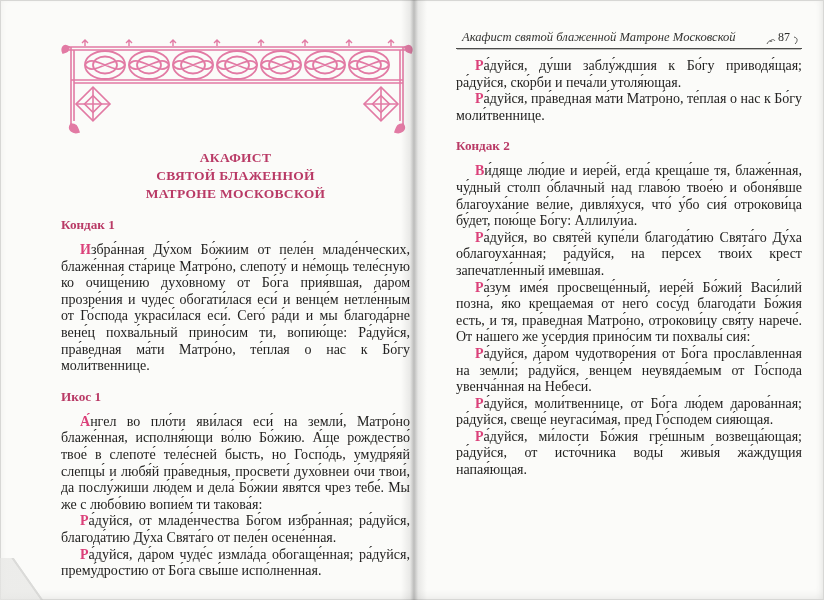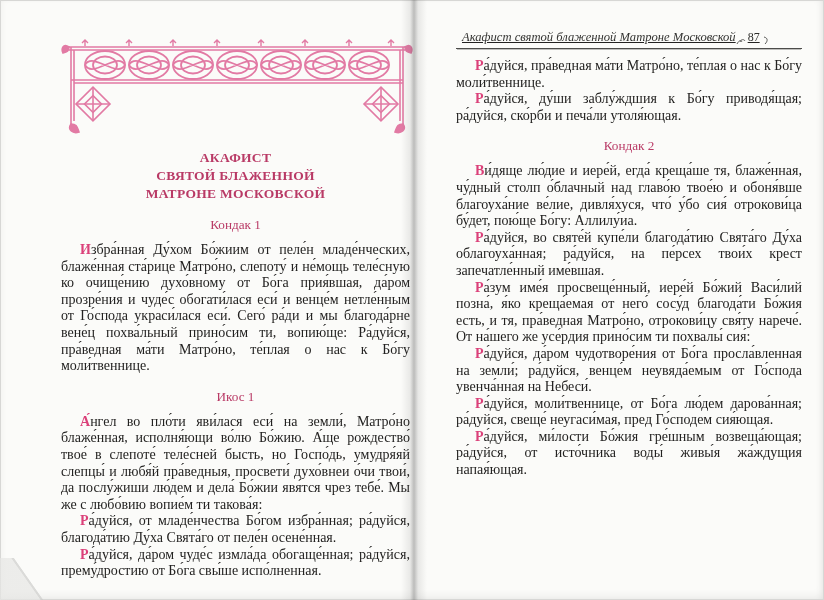--- a/index.html
+++ b/index.html
@@ -30,35 +30,34 @@
 
   .ornament-wrap{width:352px;height:102px;margin:0 auto;}
   .ornament-wrap svg{display:block;}
 
   .book-title{
     margin-top:13px;
     text-align:center;font-weight:bold;font-size:13.5px;line-height:18px;
     letter-spacing:.3px;color:var(--accent);
   }
   .sect-heading{
-    text-align:center;font-weight:normal;font-size:13.2px;line-height:17px;
+    text-align:left;font-weight:bold;font-size:13.2px;line-height:17px;
     color:var(--accent);margin:13px 0 9px 0;
   }
   .para{
     margin:0;text-indent:19px;text-align:justify;
     font-size:14px;line-height:16.6px;
   }
   .initial{color:var(--initial);font-weight:bold;}
 
   .running-header{
-    display:flex;align-items:flex-end;justify-content:flex-start;
+    display:flex;align-items:flex-end;justify-content:space-between;
     border-bottom:1px solid #4c4c4a;
     padding-bottom:3px;margin-bottom:9px;
     box-shadow:0 2px 0 -1px rgba(76,76,74,.35);
-    text-decoration:underline;
   }
   .running-title{
     font-style:italic;font-size:12.6px;color:#343432;white-space:nowrap;
     padding-left:6px;
   }
   .folio{
     display:flex;align-items:flex-end;gap:2px;font-size:12px;color:#2e2e2c;
     padding-right:2px;
   }
   .folio-ornament svg{display:block;}
@@ -181,22 +180,22 @@
         <span>87</span>
         <span class="folio-ornament">
           <svg width="8" height="9" viewBox="0 0 8 9">
               <path d="M2 1 C6 2 6 5 3 8" stroke="#5a5a58" fill="none" stroke-width="1"></path>
             </svg>
         </span>
       </span>
     </div>
 
     <div>
+        <p class="para"><span class="initial">Р</span>а́дуйся, ду́ши заблу́ждшия к Бо́гу приводя́щая; ра́дуйся, ско́рби и печа́ли утоля́ющая.</p>
         <p class="para"><span class="initial">Р</span>а́дуйся, пра́ведная ма́ти Матро́но, те́плая о нас к Бо́гу моли́твеннице.</p>
-        <p class="para"><span class="initial">Р</span>а́дуйся, ду́ши заблу́ждшия к Бо́гу приводя́щая; ра́дуйся, ско́рби и печа́ли утоля́ющая.</p>
         <div class="sect-heading">Кондак 2</div>
         <p class="para"><span class="initial">В</span>и́дяще лю́дие и иере́й, егда́ креща́ше тя, блаже́нная, чу́дный столп о́блачный над главо́ю твое́ю и обоня́вше благоуха́ние ве́лие, дивля́хуся, что́ у́бо сия́ отрокови́ца бу́дет, пою́ще Бо́гу: Аллилу́иа.</p>
         <p class="para"><span class="initial">Р</span>а́дуйся, во святе́й купе́ли благода́тию Свята́го Ду́ха облагоуха́нная; ра́дуйся, на пе́рсех твои́х крест запечатле́нный име́вшая.</p>
         <p class="para"><span class="initial">Р</span>а́зум име́я просвеще́нный, иере́й Бо́жий Васи́лий позна́, я́ко креща́емая от него́ сосу́д благода́ти Бо́жия есть, и тя, пра́ведная Матро́но, отрокови́цу свя́ту нарече́. От на́шего же усе́рдия прино́сим ти похвалы́ сия́:</p>
         <p class="para"><span class="initial">Р</span>а́дуйся, да́ром чудотворе́ния от Бо́га просла́вленная на земли́; ра́дуйся, венце́м неувяда́емым от Го́спода увенча́нная на Небеси́.</p>
         <p class="para"><span class="initial">Р</span>а́дуйся, моли́твеннице, от Бо́га лю́дем дарова́нная; ра́дуйся, свеще́ неугаси́мая, пред Го́сподем сия́ющая.</p>
         <p class="para"><span class="initial">Р</span>а́дуйся, ми́лости Бо́жия гре́шным возвеща́ющая; ра́дуйся, от исто́чника воды́ живы́я жа́ждущия напая́ющая.</p>
       </div>
   </div>
 

